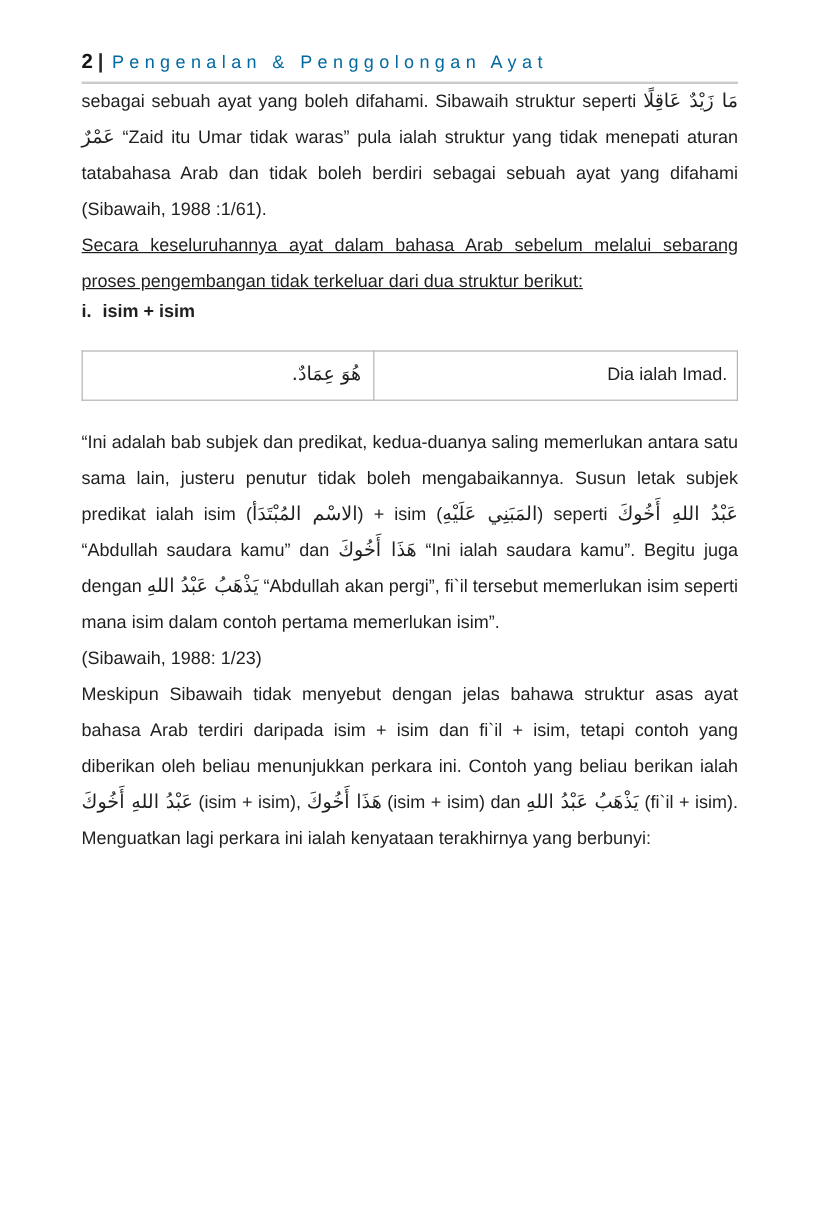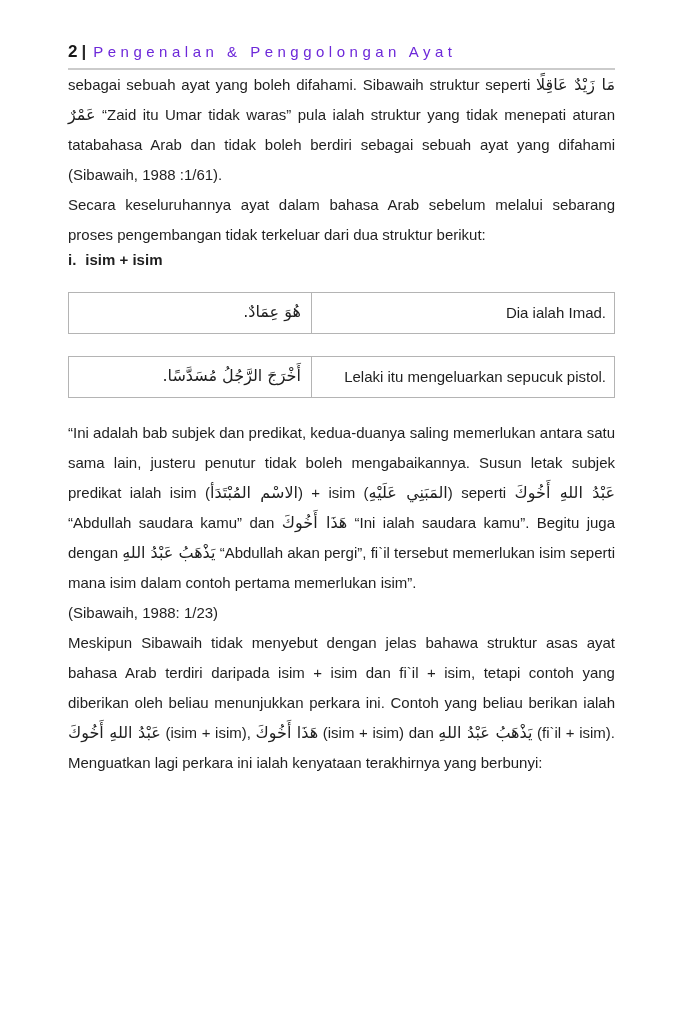--- a/index.html
+++ b/index.html
@@ -33,38 +33,38 @@
     color: #161616;
     letter-spacing: 1px;
   }
   .sep {
     font-weight: bold;
     font-size: 17px;
     color: #2a2a2a;
     margin: 0 7px 0 3px;
   }
   .chapter-title {
-    color: #6d28d9;
+    color: #0369a1;
     font-size: 15px;
     letter-spacing: 4.5px;
   }
   .header-rule {
     border: 0;
     border-top: 2px solid #cbcbcb;
     margin: 6px 0 0 0;
   }
   
   p.body {
     font-size: 15px;
     line-height: 30px;
     text-align: justify;
     margin: 0;
   }
   .p1 { margin: 20px 0 24px 0; }
-  .p2 { margin-bottom: 12px; line-height: 27px; }
+  .p2 { margin-bottom: 12px; line-height: 27px; text-decoration: underline; }
   .p3 { margin: 4px 0 14px 0; }
   .quote { line-height: 32px; margin-bottom: 20px; }
   .citation { margin-bottom: 26px; text-align: left; }
   .p5 { margin-bottom: 0; }
   .italic { }
   .arabic {
     font-family: "DejaVu Sans", sans-serif;
     font-size: 16px;
     line-height: 18px;
     direction: rtl;
@@ -123,28 +123,20 @@
   <table class="example-table">
     <tbody>
         <tr>
       <td class="cell-arabic"><span class="arabic">هُوَ عِمَادٌ.</span></td>
       <td class="cell-trans">Dia ialah Imad.</td>
     </tr>
   </tbody>
     </table>
 
 
-  <table class="example-table">
-    <tbody>
-        <tr>
-      <td class="cell-arabic"><span class="arabic">أَخْرَجَ الرَّجُلُ مُسَدَّسًا.</span></td>
-      <td class="cell-trans">Lelaki itu mengeluarkan sepucuk pistol.</td>
-    </tr>
-  </tbody>
-    </table>
 
 
   <p class="body quote"><span>“Ini adalah bab subjek dan predikat, kedua-duanya saling memerlukan antara satu sama lain, justeru penutur tidak boleh mengabaikannya. Susun letak subjek predikat ialah isim (</span><span class="arabic">الاسْم المُبْتَدَأ</span><span>) + isim (</span><span class="arabic">المَبَنِي عَلَيْهِ</span><span>) seperti </span><span class="arabic">عَبْدُ اللهِ أَخُوكَ</span><span> “</span><span class="italic">Abdullah saudara kamu</span><span>” dan </span><span class="arabic">هَذَا أَخُوكَ</span><span> “</span><span class="italic">Ini ialah saudara kamu</span><span>”. Begitu juga dengan </span><span class="arabic">يَذْهَبُ عَبْدُ اللهِ</span><span> “</span><span class="italic">Abdullah akan pergi</span><span>”, fi`il tersebut memerlukan isim seperti mana isim dalam contoh pertama memerlukan isim”.</span></p>
 
   <p class="body citation"><span>(Sibawaih, 1988: 1/23)</span></p>
 
   <p class="body p5"><span>Meskipun Sibawaih tidak menyebut dengan jelas bahawa struktur asas ayat bahasa Arab terdiri daripada </span><span class="italic">isim + isim</span><span> dan </span><span class="italic">fi`il + isim</span><span>, tetapi contoh yang diberikan oleh beliau menunjukkan perkara ini. Contoh yang beliau berikan ialah </span><span class="arabic">عَبْدُ اللهِ أَخُوكَ</span><span> (</span><span class="italic">isim + isim</span><span>), </span><span class="arabic">هَذَا أَخُوكَ</span><span> (</span><span class="italic">isim + isim</span><span>) dan </span><span class="arabic">يَذْهَبُ عَبْدُ اللهِ</span><span> (</span><span class="italic">fi`il + isim</span><span>). Menguatkan lagi perkara ini ialah kenyataan terakhirnya yang berbunyi:</span></p>
 
 </div>
 

